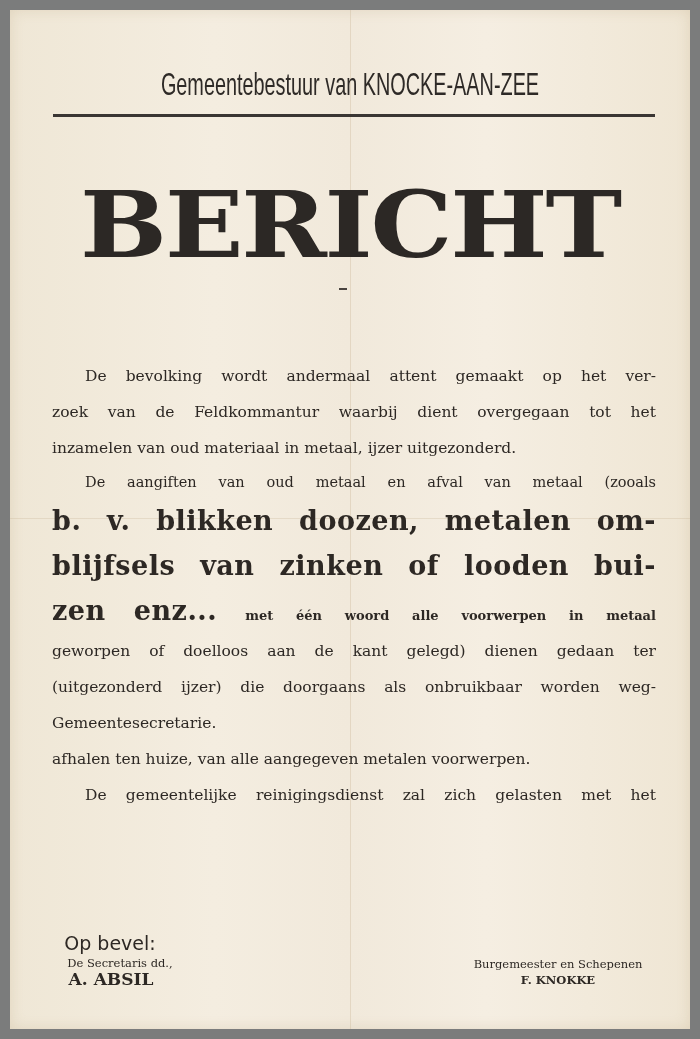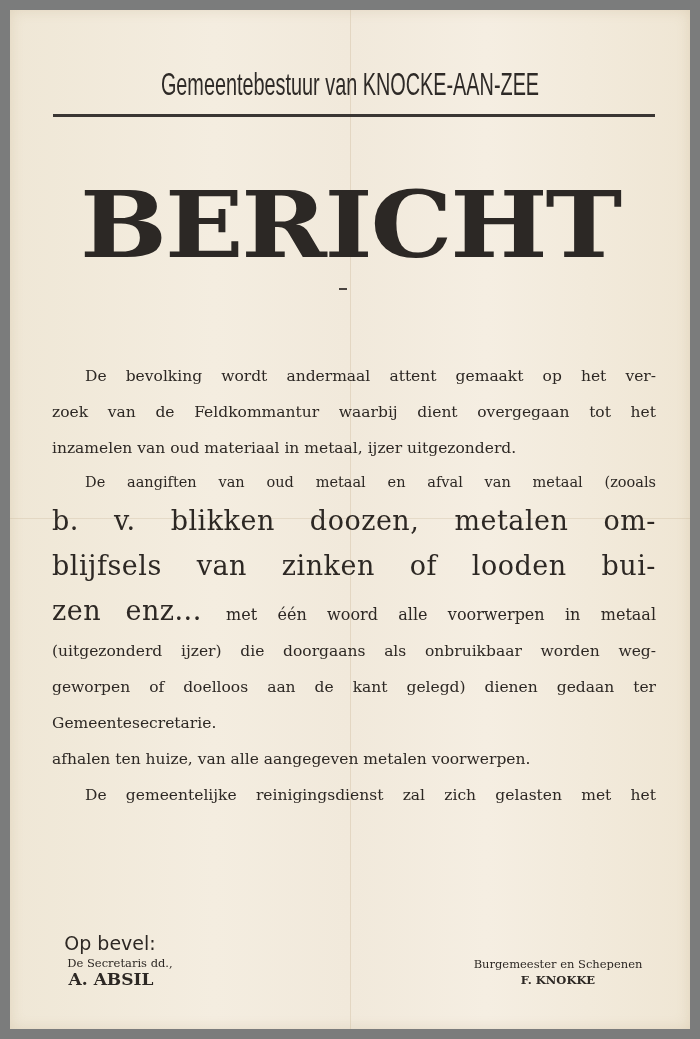--- a/index.html
+++ b/index.html
@@ -70,22 +70,23 @@
     white-space: nowrap;
     overflow: hidden;
   }
   .line.indent { padding-left: 33px; }
   .line.last { text-align-last: left; }
   .line.big {
     font-size: 27px;
     height: 45px;
     line-height: 45px;
     letter-spacing: 0.5px;
+    font-weight: bold;
   }
-  .line.big .small { font-size: 16px; letter-spacing: 0; }
+  .line.big .small { font-size: 13px; letter-spacing: 0; }
   .line.small-first { font-size: 14.5px; height: 32px; line-height: 32px; }
   .date {
     position: absolute; right: 37px; top: 882px;
     font-size: 17px;
   }
   .order-block {
     position: absolute; left: 40px; top: 922px; width: 140px;
     text-align: center;
   }
   .order-label { font-size: 19px; font-family: "DejaVu Sans", sans-serif; line-height: 22px; margin-left: -20px; }
@@ -119,22 +120,22 @@
 
   <div class="body">
     <span class="line indent">De bevolking wordt andermaal attent gemaakt op het ver-</span>
     <span class="line">zoek van de Feldkommantur waarbij dient overgegaan tot het</span>
     <span class="line last">inzamelen van oud materiaal in metaal, ijzer uitgezonderd.</span>
 
     <span class="line indent small-first">De aangiften van oud metaal en afval van metaal (zooals</span>
     <span class="line big">b. v. blikken doozen, metalen om-</span>
     <span class="line big">blijfsels van zinken of looden bui-</span>
     <span class="line big"><span>zen enz...</span> <span class="small">met één woord alle voorwerpen in metaal</span></span>
+    <span class="line">geworpen of doelloos aan de kant gelegd) dienen gedaan ter</span>
     <span class="line">(uitgezonderd ijzer) die doorgaans als onbruikbaar worden weg-</span>
-    <span class="line">geworpen of doelloos aan de kant gelegd) dienen gedaan ter</span>
     <span class="line last">Gemeentesecretarie.</span>
 
     <span class="line last">afhalen ten huize, van alle aangegeven metalen voorwerpen.</span>
     <span class="line indent">De gemeentelijke reinigingsdienst zal zich gelasten met het</span>
   </div>
 
 
   <div class="order-block">
     <div class="order-label">Op bevel:</div>
     <div class="order-role">De Secretaris dd.,</div>

